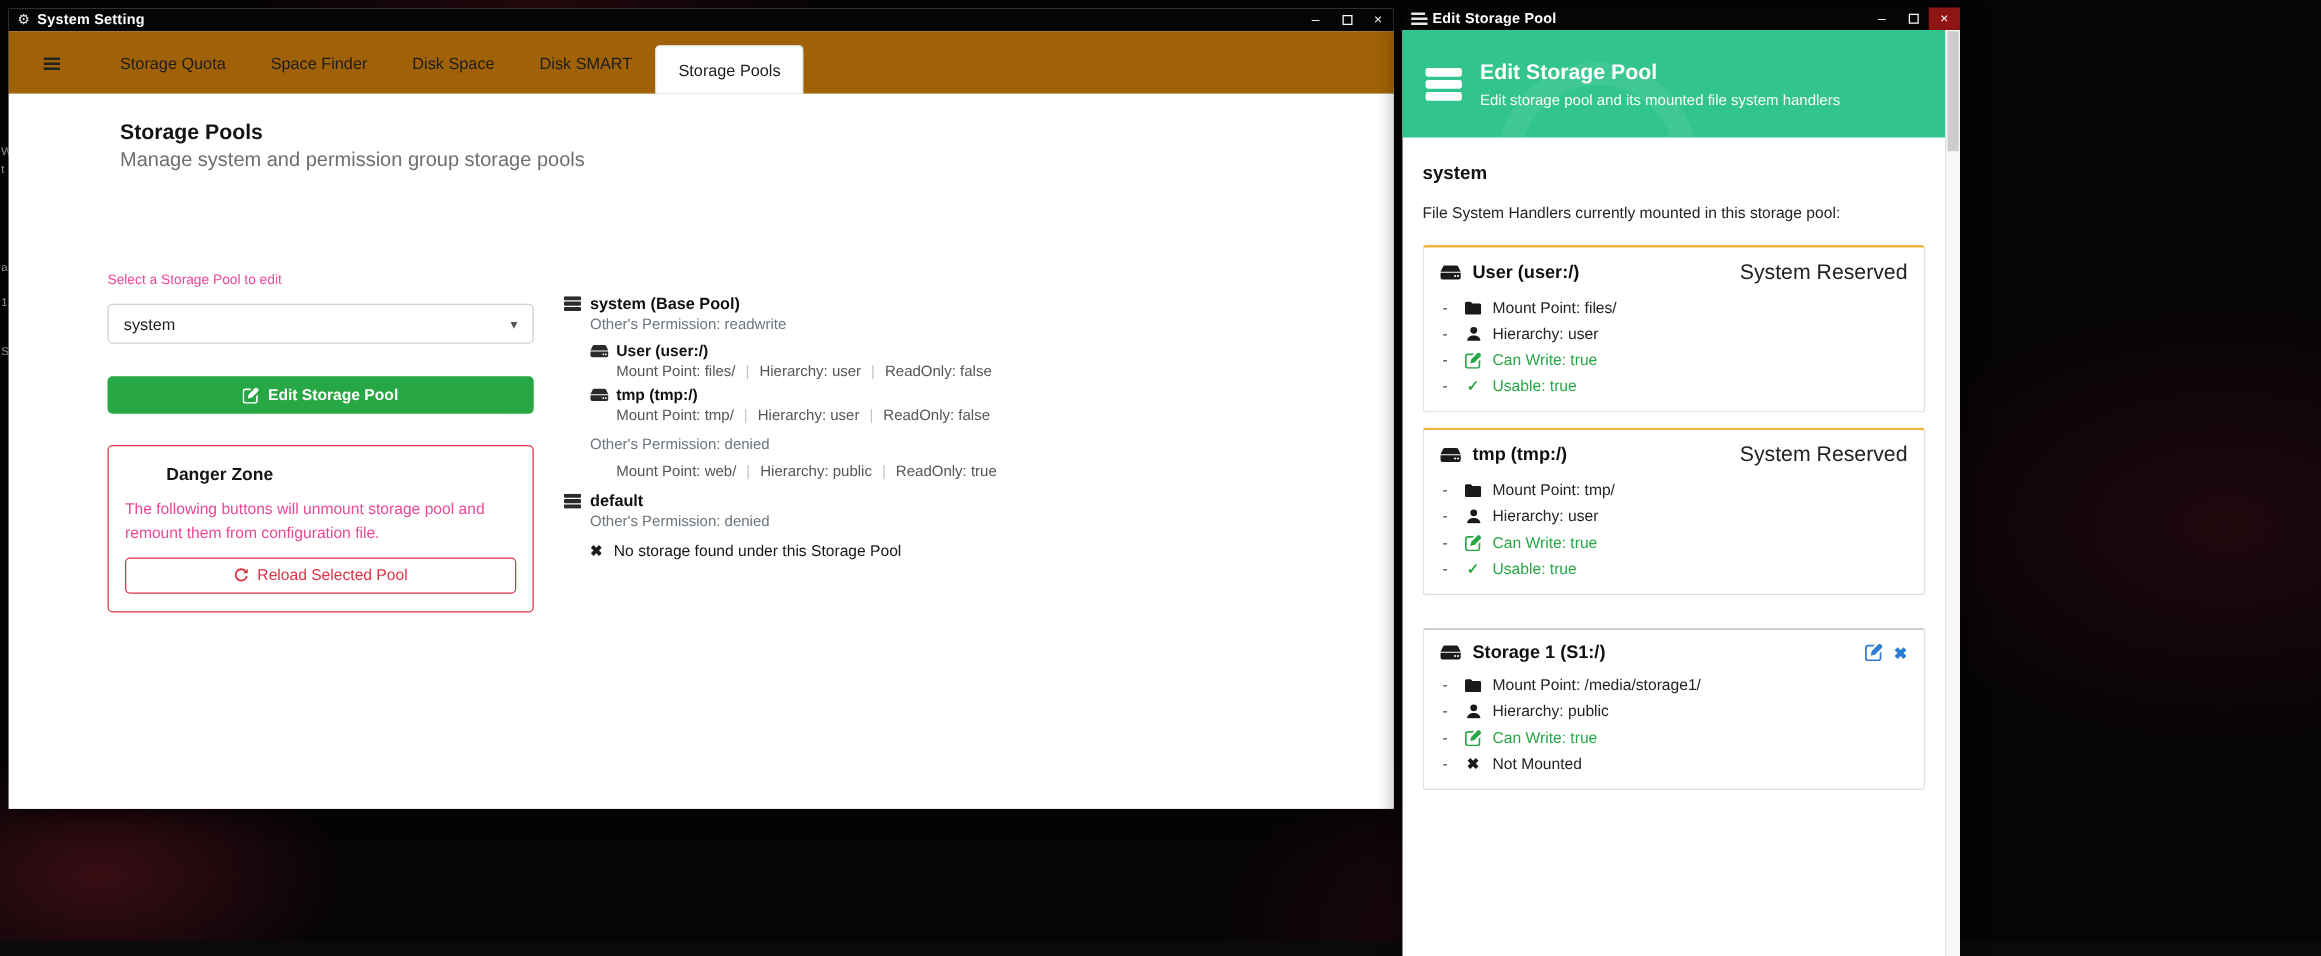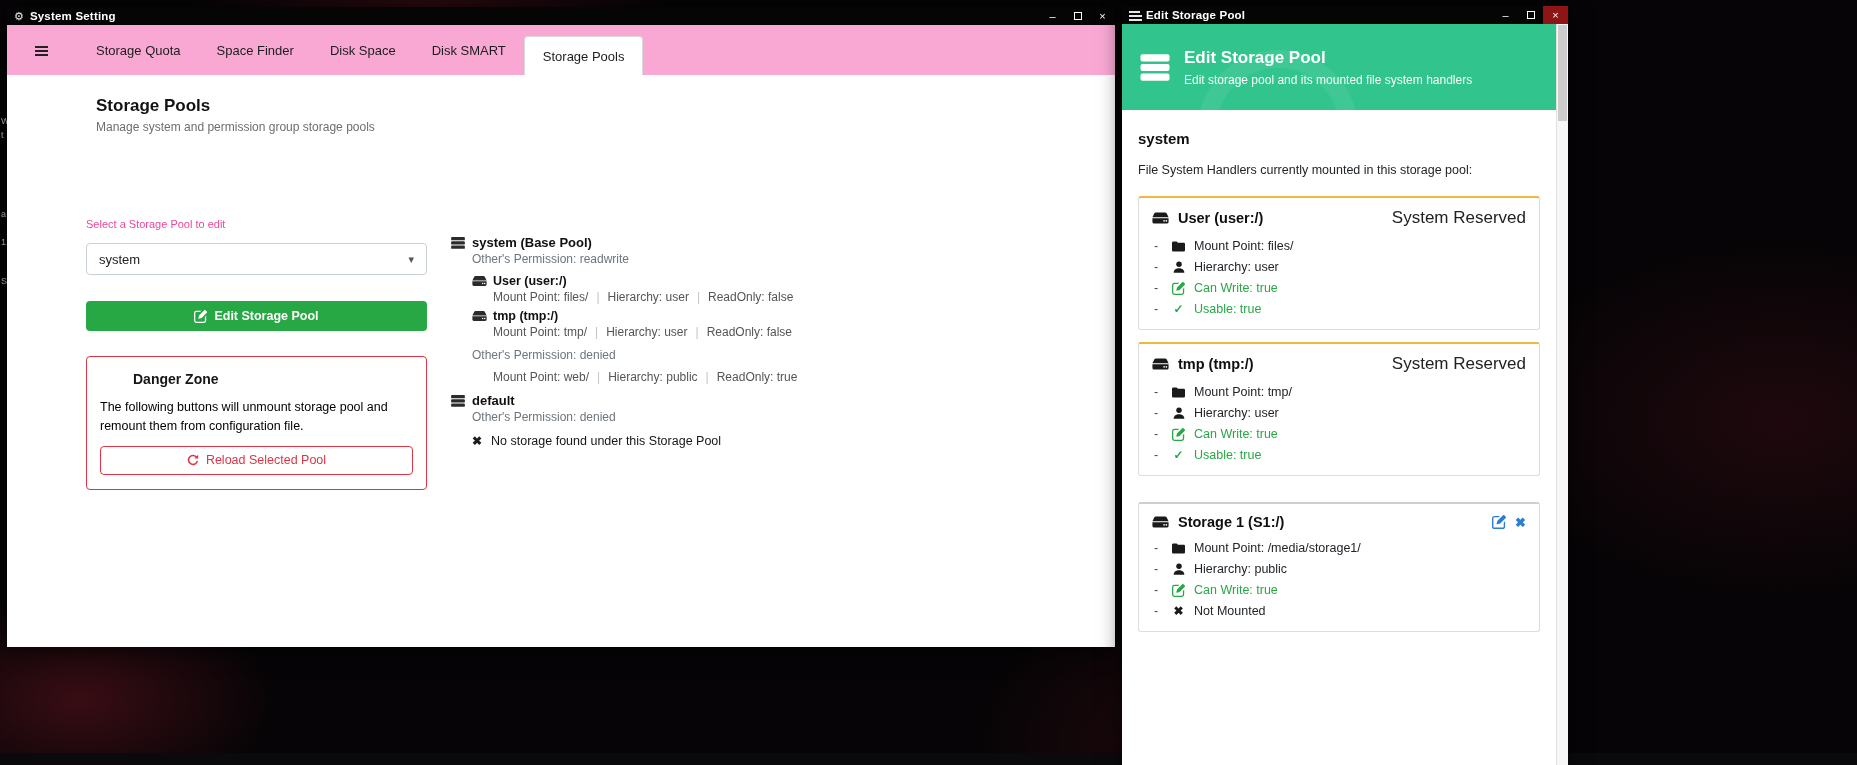--- a/index.html
+++ b/index.html
@@ -25,41 +25,41 @@
   .tb-controls { margin-left:auto; display:flex; height:100%; }
   .tb-btn { width:25px; height:100%; display:flex; align-items:center; justify-content:center; color:#fff; font-size:11px; cursor:default; }
   .tb-btn .max-box { width:8px; height:8px; border:1px solid #fff; }
   .tb-btn.close-red { background:#8f1414; }
   .hamburger { display:inline-block; width:13px; height:9px; border-top:2px solid currentColor; position:relative; }
   .hamburger::before { content:""; position:absolute; left:0; top:2px; width:13px; height:2px; background:currentColor; }
   .hamburger::after  { content:""; position:absolute; left:0; top:6px; width:13px; height:2px; background:currentColor; }
 
   
   #system-window { left:7px; top:7px; width:1108px; height:640px; z-index:2; background:#ececec; }
-  .tabbar { height:50px; background:#f9a8d4; display:flex; align-items:center; }
+  .tabbar { height:50px; background:#a16207; display:flex; align-items:center; }
   .menu-btn { margin-left:19px; width:30px; color:#222; display:flex; justify-content:center; }
   .tabs { display:flex; margin-left:22px; height:100%; align-items:center; }
   .tab { padding:0 18px; font-size:13px; color:#1d1d1d; height:100%; display:flex; align-items:center; cursor:default; }
   .tab.active { background:#fff; border:1px solid #d9d9d9; border-bottom:none; border-radius:4px 4px 0 0; height:39px; align-self:flex-end; }
   .win-content { position:absolute; left:0; right:0; top:68px; bottom:0; background:#fff; }
 
   .page-head { padding:21px 0 0 89px; }
   .page-title { font-size:17px; font-weight:bold; color:#121212; }
-  .page-sub { font-size:12px; color:#6e6e6e; margin-top:4px; }
+  .page-sub { font-size:16px; color:#6e6e6e; margin-top:4px; }
 
   .left-col { position:absolute; left:79px; top:143px; width:341px; }
   .field-label { font-size:11px; color:#ec4899; }
   .select { margin-top:13px; height:32px; border:1px solid #c9d0d7; border-radius:4px; background:#fff;
             display:flex; align-items:center; justify-content:space-between; padding:0 12px; font-size:13px; color:#222; }
   .select .caret { color:#555; font-size:11px; }
   .btn-green { margin-top:26px; width:100%; height:30px; background:#28a745; border-radius:4px; color:#fff;
                font-size:12.5px; font-weight:bold; display:flex; align-items:center; justify-content:center; gap:7px; }
   .danger-card { margin-top:25px; border:1px solid #dc3545; border-radius:4px; padding:14px 13px 14px; }
   .danger-title { font-size:14px; font-weight:bold; color:#161616;padding-left:33px; }
-  .danger-text { margin-top:11px; font-size:12.5px; color:#000000; line-height:1.5; }
+  .danger-text { margin-top:11px; font-size:12.5px; color:#ec4899; line-height:1.5; }
   .btn-outline-red { margin-top:10px; width:100%; height:29px; border:1px solid #dc3545; border-radius:4px;
                      background:#fff; color:#dc3545; font-size:12.5px; display:flex; align-items:center; justify-content:center; gap:7px; }
 
   .right-col { position:absolute; left:444px; top:145px; width:620px; }
   .struct-title { font-size:12.5px; color:#212529; }
   .tree { margin-top:15px; }
   .row-line { display:flex; align-items:center; }
   .tree-icon { width:16px; color:#2b2b2b; display:flex; }
   .pool-name { font-weight:bold; font-size:13px; color:#101010; margin-left:5px; }
   .perm { margin-left:21px; color:#6c757d; font-size:12px; margin-top:2px; }

